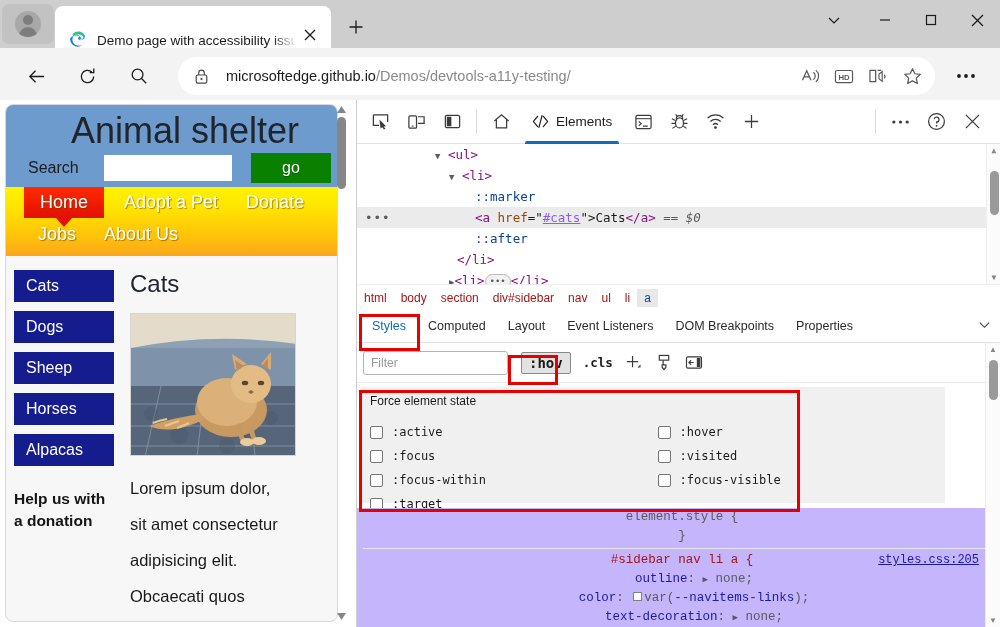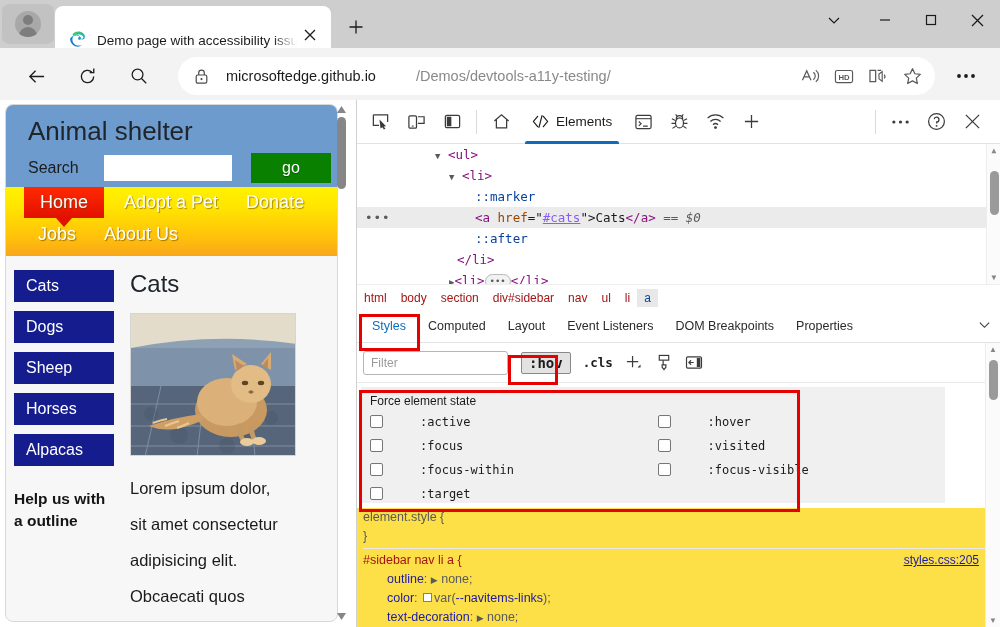--- a/index.html
+++ b/index.html
@@ -66,40 +66,40 @@
     position:absolute; top:58px; width:36px;height:36px;
     display:flex;align-items:center;justify-content:center; border-radius:5px;
   }
   .omnibox {
     position:absolute; left:178px; top:57px; width:757px; height:38px;
     background:#ffffff; border-radius:19px;
     display:flex; align-items:center; padding:0 6px 0 16px;
   }
   .lock-wrap { width:26px; flex:0 0 26px; display:flex; align-items:center; }
   .url-text { flex:1; font-size:14.5px; color:#1b1b1b; white-space:nowrap; padding-left:6px;}
-  .url-text .dim { color:#898989;margin-left:40px; }
+  .url-text .dim { color:#898989; }
   .omni-actions { display:flex; align-items:center; }
   .omni-btn { width:34px;height:32px; display:flex;align-items:center;justify-content:center;border-radius:5px;}
   .dots-btn { position:absolute; left:948px; top:58px; width:36px;height:36px;
     display:flex;align-items:center;justify-content:center; }
 
   
   .pagepane {
     position:absolute; left:0; top:100px; width:356px; height:527px;
     background:#ffffff; overflow:hidden;
   }
   .site {
     position:absolute; left:5px; top:4px; width:333px; height:518px;
     background:#f7f7f7; border:1px solid #d8d8d8; border-radius:8px;
     overflow:hidden;
   }
   .site-header {
     background:#6d9bce; padding:8px 0 8px 22px; height:82px;
   }
-  .site-title { font-size:26px; color:#20252b; font-weight:400; line-height:36px; }
+  .site-title { font-size:36px; color:#20252b; font-weight:400; line-height:36px;margin-left:43px; }
   .searchrow { display:flex; align-items:center; margin-top:4px; }
   .search-label { font-size:16px; color:#1c1c1c; width:76px; }
   .search-box {
     width:128px; height:26px; background:#fff; border:0;
   }
   .go-btn {
     margin-left:19px; width:80px; height:30px; background:#0a8000;
     color:#fff; font-size:16px; border:0; display:flex; align-items:center; justify-content:center;
     text-shadow: 0 1px 1px rgba(0,0,0,.35);
   }
@@ -227,34 +227,34 @@
   }
   .fb-ic { width:30px; height:26px; display:flex; align-items:center; justify-content:center; }
 
   .force-panel {
     position:absolute; left:4px; top:287px; width:584px; height:116px;
     background:#f0f0f0; padding:7px 0 0 9px;
   }
   .fp-title { font-size:12px; color:#1b1b1b; margin-bottom:7px; }
   .fp-grid { display:flex; }
   .fp-col { width:290px; }
-  .fp-row { display:flex; align-items:flex-start; height:24px;gap:28px; }
+  .fp-row { display:flex; align-items:flex-end; height:24px; }
   .fp-check {
     width:13px;height:13px;border:1px solid #767676; border-radius:2px; background:#fff;
     flex:0 0 13px;
   }
   .fp-label {
     margin-left:9px; font-family:"DejaVu Sans Mono","Liberation Mono",monospace;
     font-size:12px; color:#1b1b1b;
   }
 
   .css-rules {
     position:absolute; left:0; top:408px; width:644px; height:119px;
-    background:#fde047; font-family:Liberation Sans, sans-serif;
-    font-size:12.5px; padding-left:6px;
+    background:#c4b5fd; font-family:Liberation Mono, monospace;
+    font-size:12.5px; padding-left:6px;text-align:center;
   }
   .rule-line { height:19px; line-height:19px; white-space:nowrap; position:relative;}
   .sel-css { color:#a31515; }
   .prop { color:#1b1aa6; }
   .gray { color:#5a5a5a; }
   .rule-src {
     position:absolute; right:22px; color:#1a1aa6; text-decoration:underline; font-size:12px;
   }
   .rule-div { border-top:1px solid #e8e8e8; margin:2px 0 2px 0; }
   .swatch-box {
@@ -427,21 +427,21 @@
         </div>
       </div>
 
       <div class="site-body">
         <div class="site-sidebar">
           <div class="sb-btn">Cats</div>
           <div class="sb-btn">Dogs</div>
           <div class="sb-btn">Sheep</div>
           <div class="sb-btn">Horses</div>
           <div class="sb-btn">Alpacas</div>
-          <div class="donate-blurb">Help us with a outline</div>
+          <div class="donate-blurb">Help us with a donation</div>
         </div>
         <div class="site-main">
           <div class="main-h">Cats</div>
           <div class="cat-photo">
             <svg width="166" height="143" viewBox="0 0 166 143">
               <rect x="0" y="0" width="166" height="143" fill="#8ea0b4"></rect>
               <path d="M0 0 H166 V30 Q83 18 0 34 Z" fill="#e3dccb"></path>
               <rect x="0" y="34" width="166" height="38" fill="#7e92a9"></rect>
               <path d="M0 72 H166 V143 H0 Z" fill="#56657a"></path>
               <g stroke="#8d9cae" stroke-width="1" opacity="0.75">

